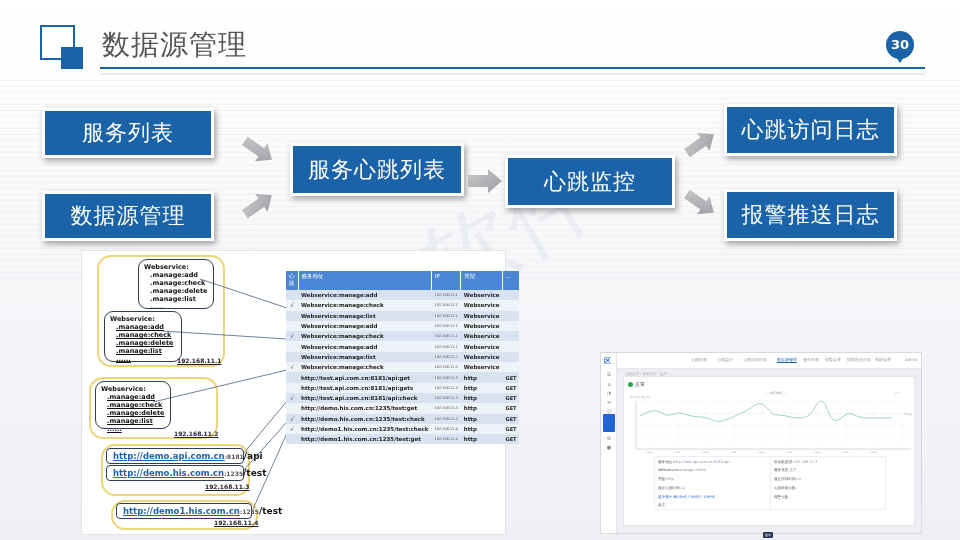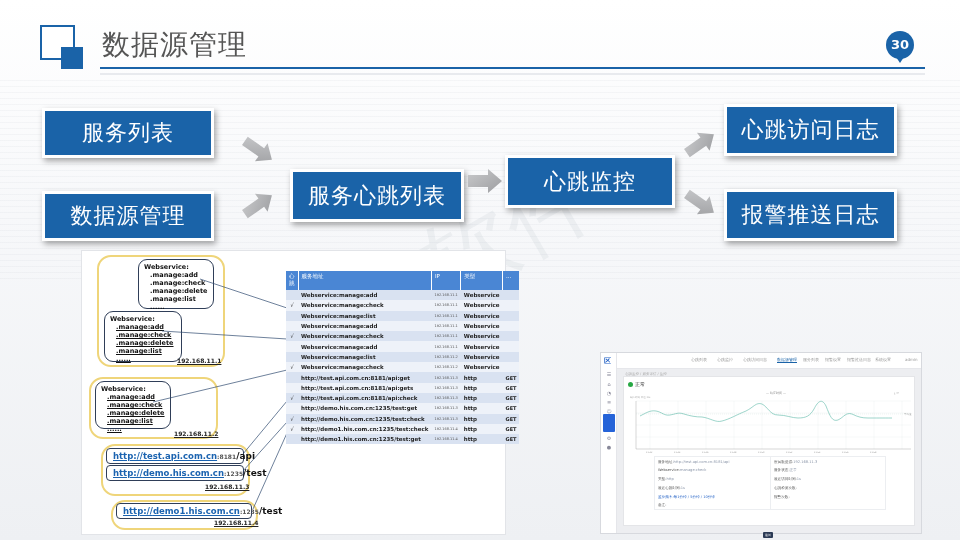--- a/index.html
+++ b/index.html
@@ -134,21 +134,21 @@
   <div class="outer"></div>
   <div class="inner"></div>
 </div>
 <div class="title">数据源管理</div>
 <div class="title-rule"></div>
 <div class="title-rule2"></div>
 <div class="page-badge">30</div>
 
 <div class="flow-box" style="left:42px; top:108px; width:172px; height:50px;">服务列表</div>
 <div class="flow-box" style="left:42px; top:191px; width:172px; height:50px;">数据源管理</div>
-<div class="flow-box" style="left:290px; top:169px; width:174px; height:53px;">服务心跳列表</div>
+<div class="flow-box" style="left:290px; top:143px; width:174px; height:53px;">服务心跳列表</div>
 <div class="flow-box" style="left:505px; top:155px; width:170px; height:53px;">心跳监控</div>
 <div class="flow-box" style="left:724px; top:104px; width:173px; height:52px;">心跳访问日志</div>
 <div class="flow-box" style="left:724px; top:189px; width:173px; height:52px;">报警推送日志</div>
 
 <svg class="connector">
   <defs>
     <linearGradient id="ag" x1="0" y1="0" x2="1" y2="1">
       <stop offset="0" stop-color="#c9cacc"></stop>
         <stop offset="1" stop-color="#9c9da0"></stop>
     </linearGradient>
@@ -202,21 +202,21 @@
     <div class="ws-item">.manage:add</div>
     <div class="ws-item">.manage:check</div>
     <div class="ws-item">.manage:delete</div>
     <div class="ws-item">.manage:list</div>
     <div class="ws-item">......</div>
   </div>
   <div class="ip-label" style="left:92px; top:179px;">192.168.11.2</div>
 
   <div class="yellow-group" style="left:19px; top:193px; width:149px; height:52px;"></div>
   <div class="url-box" style="left:24px; top:197px; width:138px;">
-    <span class="u1">http://</span><span class="u1">test.api.com.cn</span><span class="u2">:8181</span><span class="u3">/api</span>
+    <span class="u1">http://</span><span class="u1">demo.api.com.cn</span><span class="u2">:8181</span><span class="u3">/api</span>
   </div>
   <div class="url-box" style="left:24px; top:214px; width:138px;">
     <span class="u1">http://</span><span class="u1">demo.his.com.cn</span><span class="u2">:1235</span><span class="u3">/test</span>
   </div>
   <div class="ip-label" style="left:123px; top:232px;">192.168.11.3</div>
 
   <div class="yellow-group" style="left:29px; top:249px; width:147px; height:30px;"></div>
   <div class="url-box" style="left:34px; top:252px; width:136px;">
     <span class="u1">http://</span><span class="u1">demo1.his.com.cn</span><span class="u2">:1235</span><span class="u3">/test</span>
   </div>

